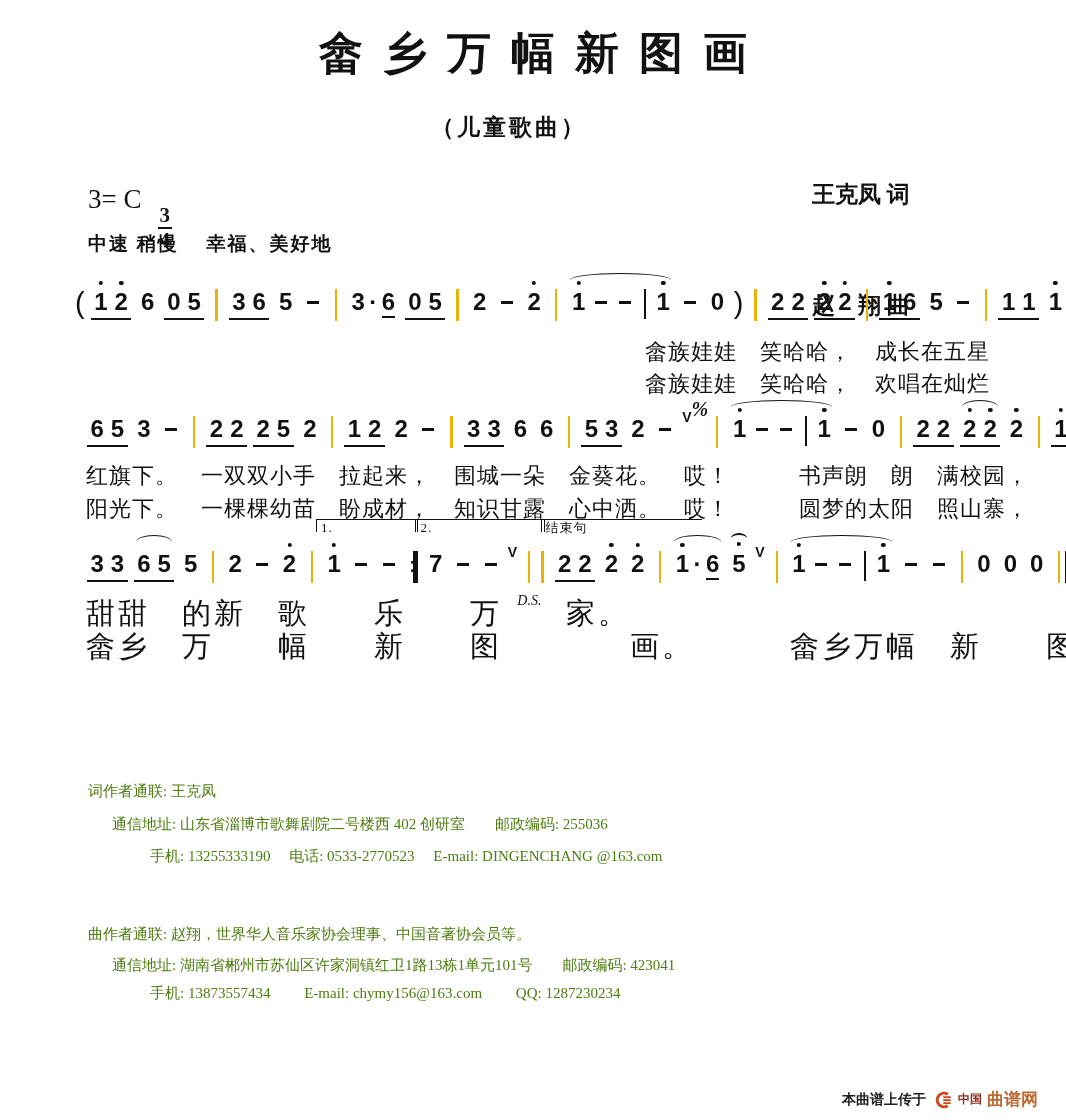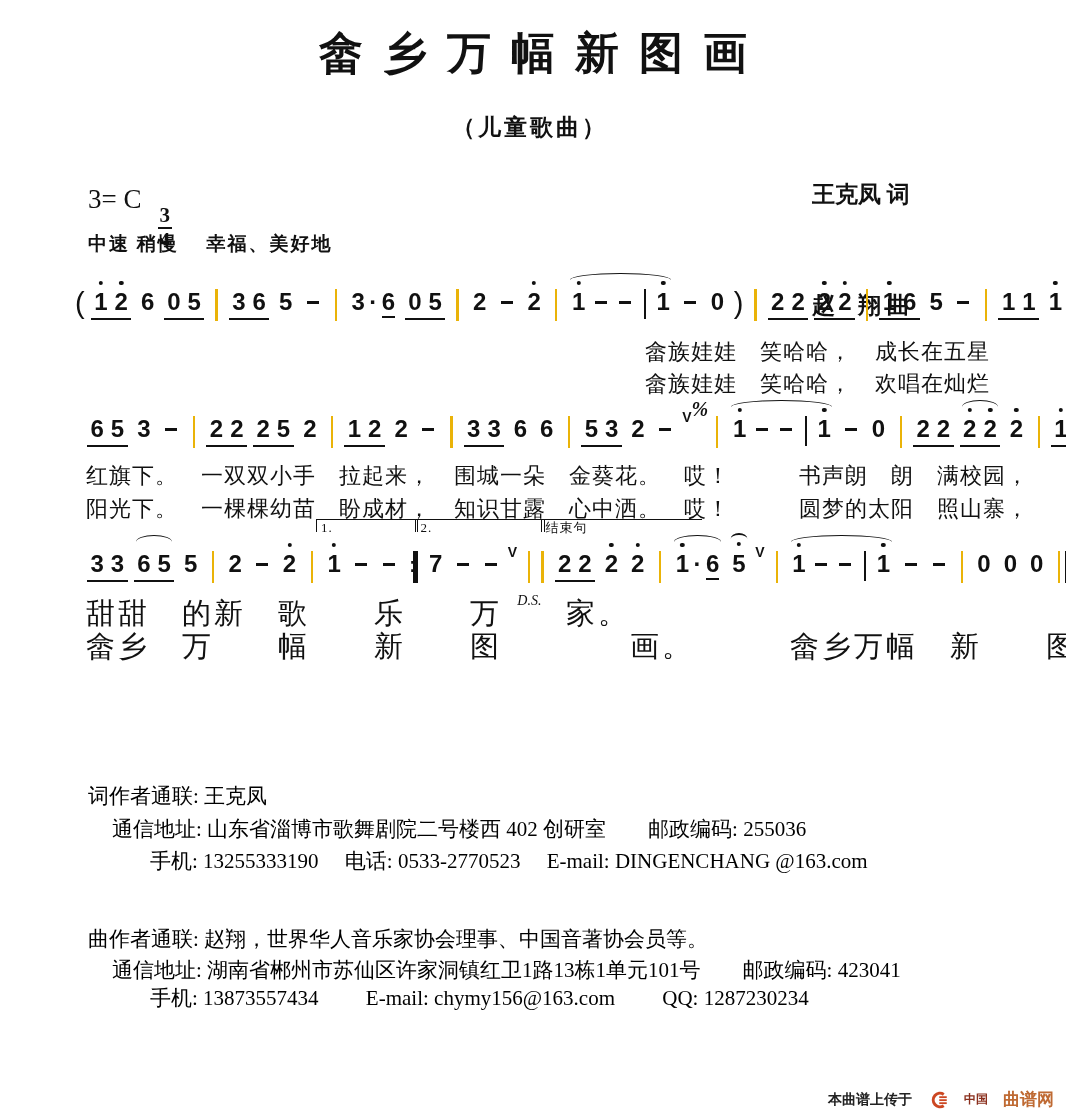--- a/index.html
+++ b/index.html
@@ -2,21 +2,21 @@
 <html><head>
 <meta charset="utf-8">
 <style>
   html,body{margin:0;padding:0;background:#e8e8e8;}
   .page{position:relative;width:1066px;height:1120px;background:#ffffff;margin:0 auto;overflow:hidden;
         font-family:"Liberation Serif","DejaVu Serif",serif;color:#111;}
 
   
   .title{position:absolute;top:24px;left:0;width:100%;text-align:center;
          font-size:44px;font-weight:bold;letter-spacing:20px;padding-left:20px;box-sizing:border-box;}
-  .subtitle{position:absolute;top:112px;left:452px;font-size:23px;letter-spacing:3px;font-weight:600;font-family:Liberation Mono, monospace;}
+  .subtitle{position:absolute;top:112px;left:431px;font-size:23px;letter-spacing:3px;font-weight:600;font-family:Liberation Mono, monospace;}
   .credits{position:absolute;top:102px;left:812px;font-size:23px;font-weight:600;line-height:37px;white-space:pre;}
   .keysig{position:absolute;top:184px;left:88px;font-size:27px;}
   .meter{display:inline-flex;flex-direction:column;align-items:center;font-weight:bold;font-size:21px;
          line-height:1;vertical-align:-14px;margin-left:16px;font-family:"Liberation Serif",serif;}
   .meter .den{border-top:2.2px solid #111;padding:1px 2px 0;}
   .meter .num{padding:0 2px 1px;}
   .tempo{position:absolute;top:231px;left:88px;font-size:19px;font-weight:600;letter-spacing:2px;white-space:pre;}
 
   
   .notes{position:absolute;display:flex;align-items:flex-start;height:40px;
@@ -52,24 +52,24 @@
   .vlabel{position:absolute;top:1px;left:4px;font-size:13px;font-weight:normal;line-height:1.1;
           font-family:"Liberation Serif","DejaVu Serif",serif;white-space:nowrap;letter-spacing:1px;}
   .ds{position:absolute;top:37px;left:-24px;font-size:14px;font-style:italic;font-weight:normal;
       font-family:"Liberation Serif","DejaVu Serif",serif;white-space:nowrap;}
 
   
   .lyric{position:absolute;font-size:22px;font-weight:500;letter-spacing:1px;white-space:pre;color:#111;}
   .lyric.wide{letter-spacing:3px;font-size:29px;}
 
   
-  .contact-line{position:absolute;font-size:21px;font-weight:500;white-space:pre;color:#000000;}
-
-  
-  .watermark{position:absolute;top:1088px;right:12px;display:flex;align-items:center;gap:15px;text-align:right;}
+  .contact-line{position:absolute;font-size:15px;font-weight:500;white-space:pre;color:#4d7c0f;}
+
+  
+  .watermark{position:absolute;top:1088px;right:28px;display:flex;align-items:center;gap:5px;text-align:right;}
   .wm-prefix{font-size:14px;font-weight:600;color:#222;font-family:"Liberation Sans","DejaVu Sans",sans-serif;}
   .wm-logo{display:inline-flex;margin-left:4px;}
   .wm-dark{font-size:12px;font-weight:bold;color:#8a2f1d;}
   .wm-light{font-size:17px;font-weight:bold;color:#bf6a33;}
 </style>
 </head>
 <body>
 
 <div class="page">
 

